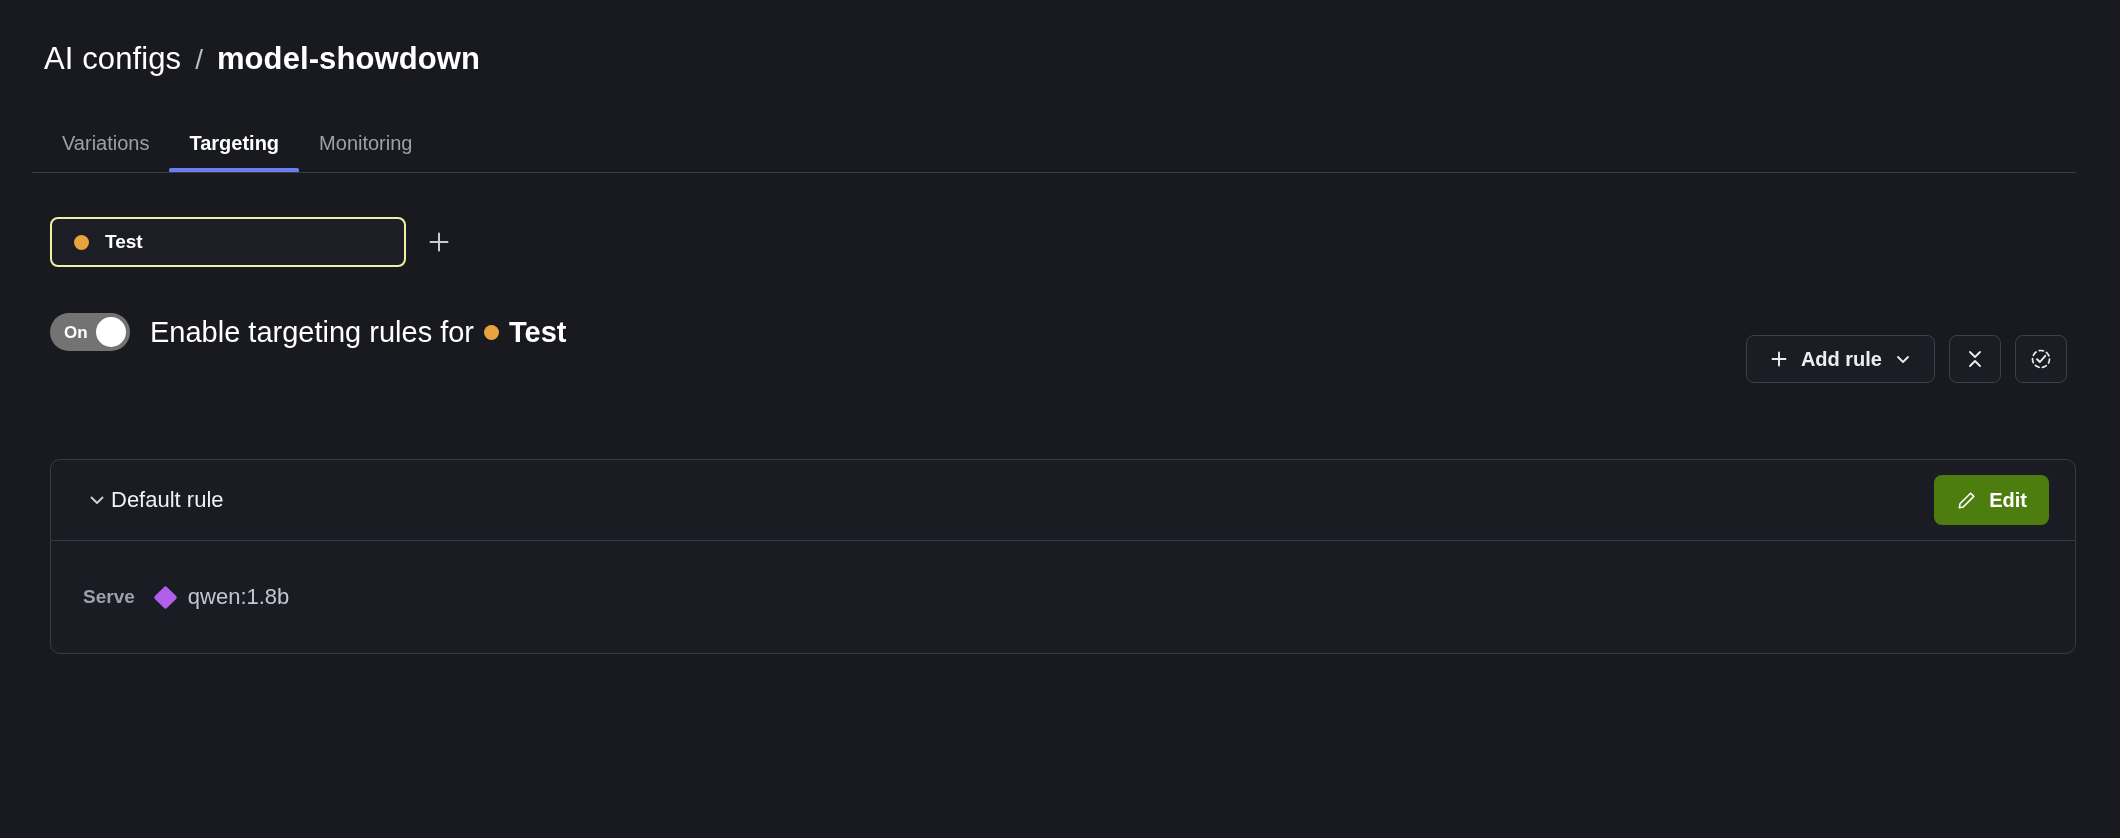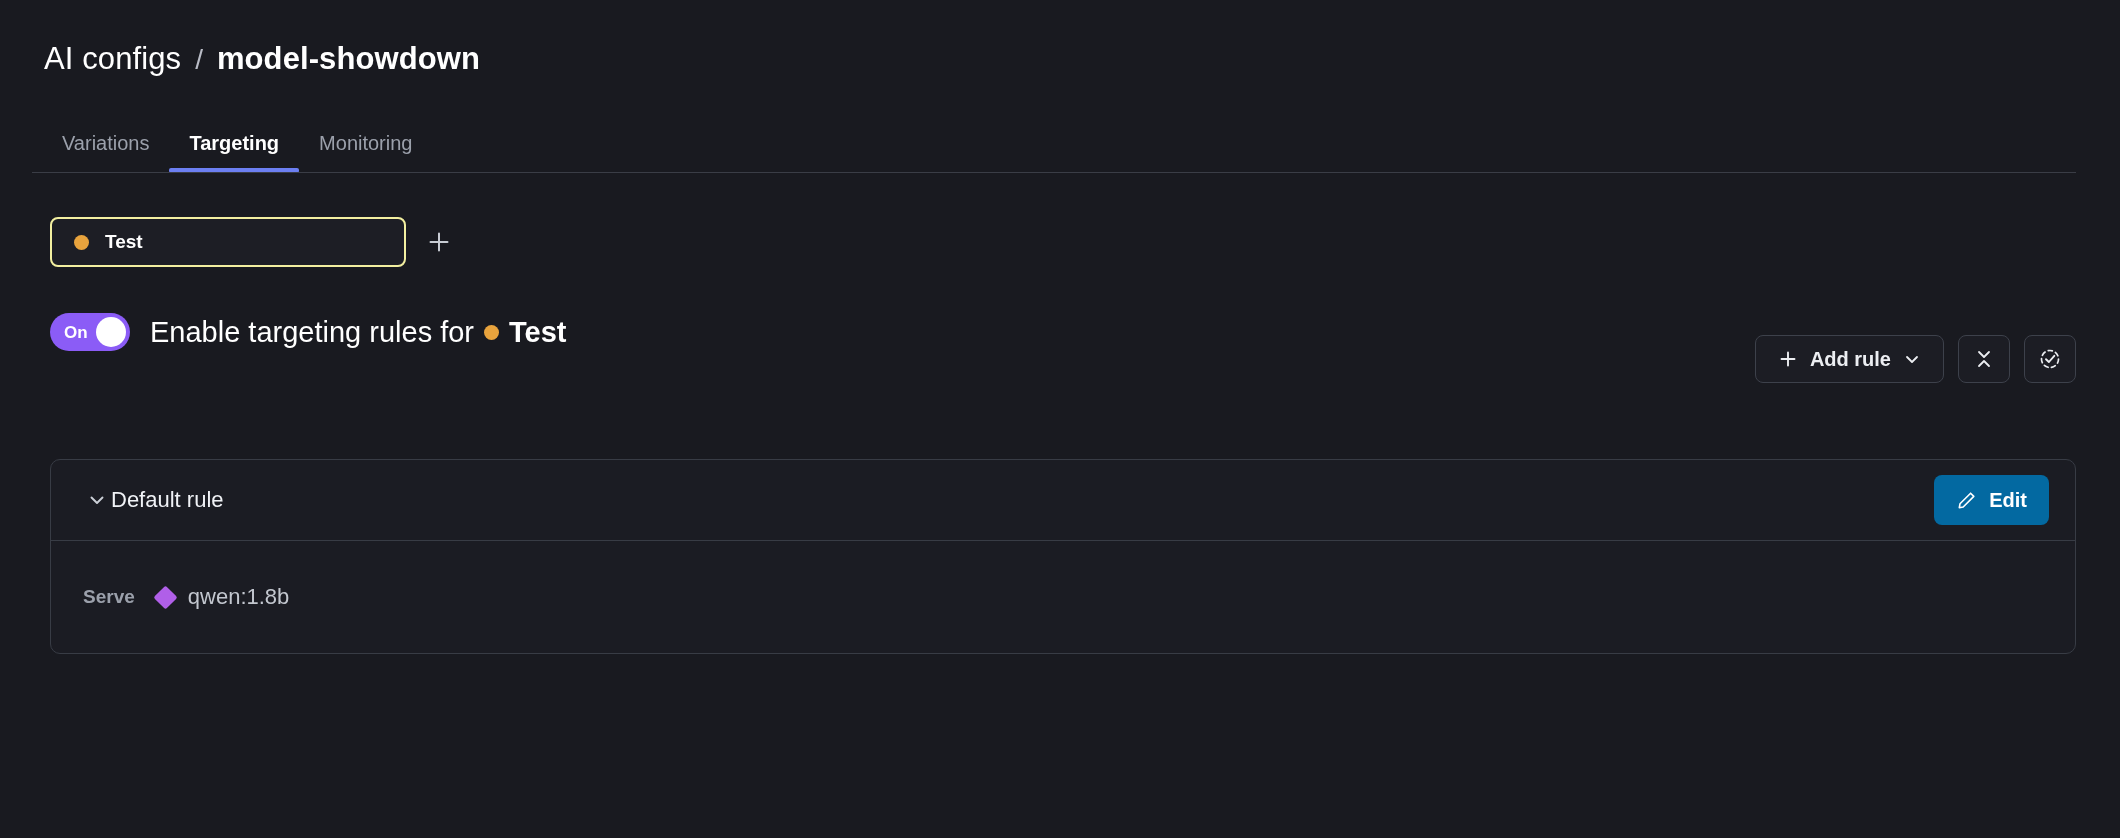--- a/index.html
+++ b/index.html
@@ -145,21 +145,21 @@
   .toggle-line {
     display: flex;
     align-items: center;
     gap: 20px;
   }
   .toggle {
     position: relative;
     width: 80px;
     height: 38px;
     border-radius: 19px;
-    background: #8b5cf6;
+    background: #737373;
     display: flex;
     align-items: center;
     cursor: pointer;
     flex: none;
   }
   .toggle-text {
     position: absolute;
     left: 14px;
     font-size: 17px;
     font-weight: 700;
@@ -212,21 +212,21 @@
   .diamond.purple { background: #b05fe8; }
   .variation-name {
     font-size: 19px;
     font-weight: 700;
     color: #ffffff;
   }
 
   
   .actions {
     position: absolute;
-    right: 0;
+    right: 9px;
     top: 22px;
     display: flex;
     align-items: center;
     gap: 14px;
   }
   .btn {
     display: flex;
     align-items: center;
     justify-content: center;
     gap: 12px;
@@ -281,21 +281,21 @@
     position: absolute;
     right: 26px;
     top: 50%;
     transform: translateY(-50%);
     display: flex;
     align-items: center;
     gap: 12px;
     height: 50px;
     padding: 0 22px;
     border-radius: 8px;
-    background: #0369a1;
+    background: #4d7c0f;
     color: #ffffff;
     font-size: 20px;
     font-weight: 700;
     cursor: pointer;
     border: none;
   }
   .rule-divider {
     height: 1px;
     background: #383c45;
   }

